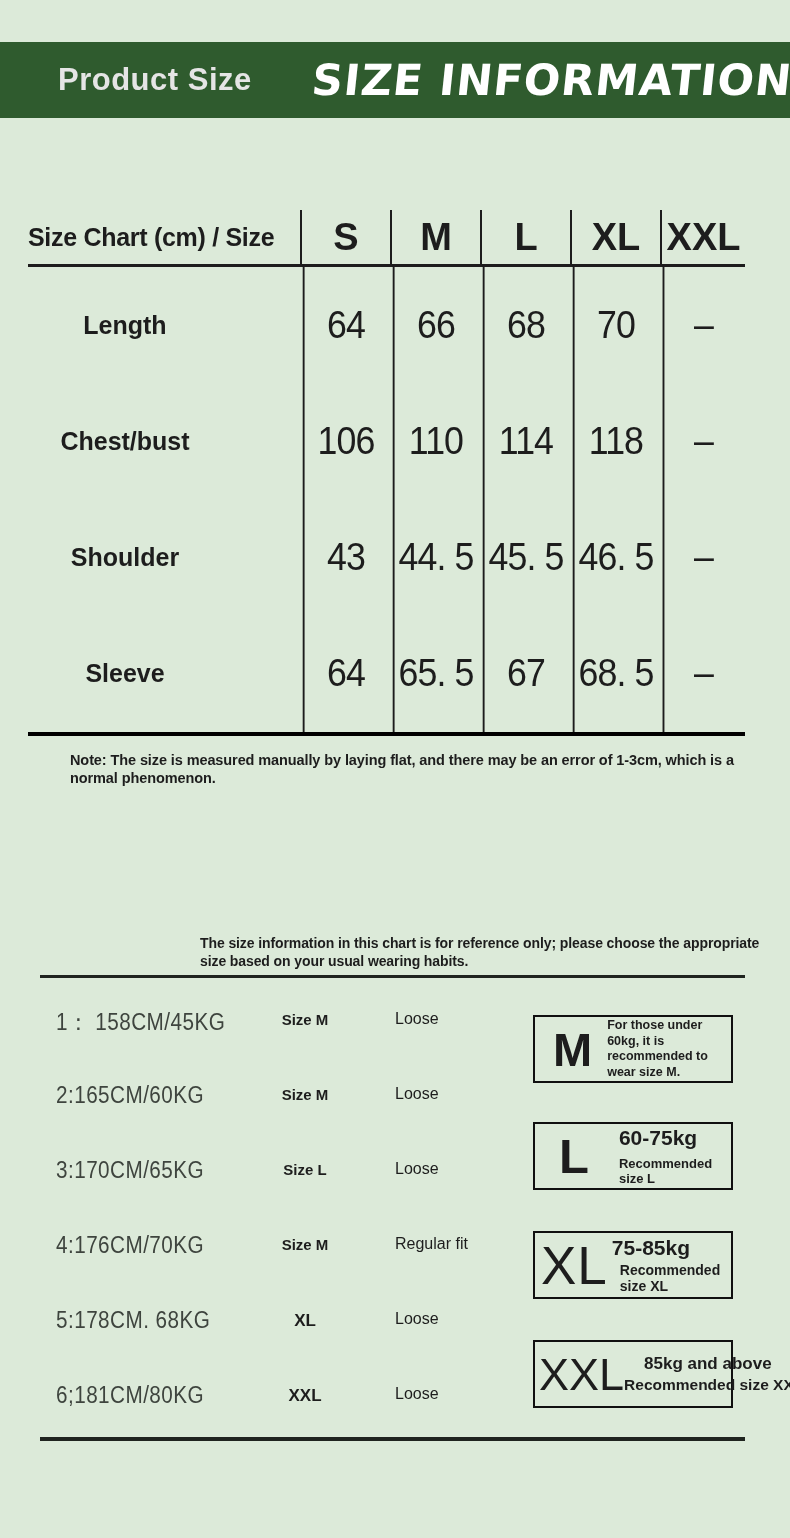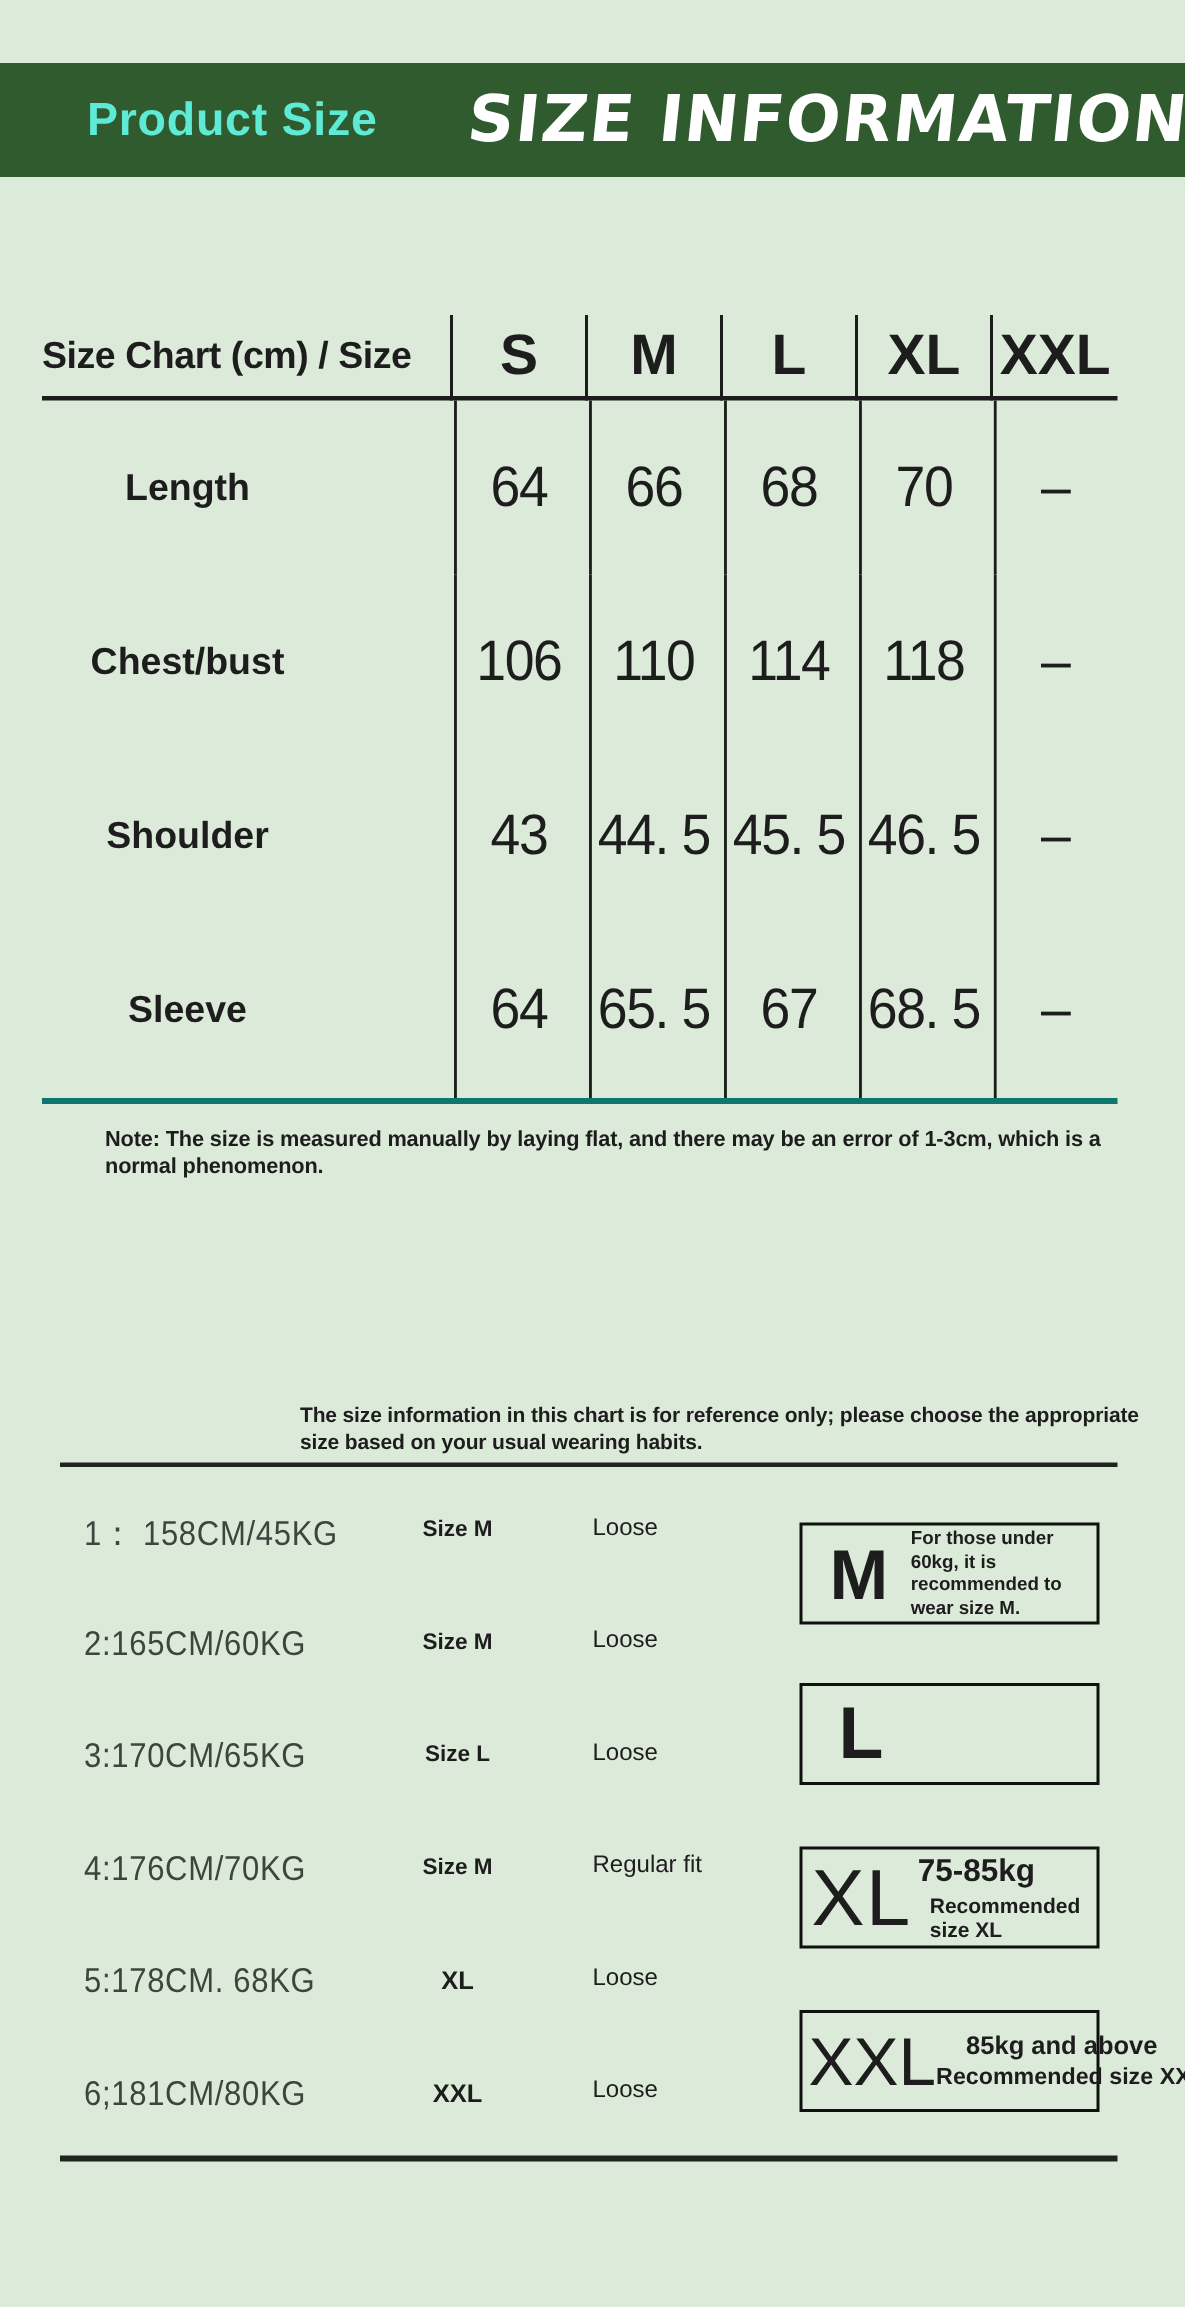--- a/index.html
+++ b/index.html
@@ -2,30 +2,30 @@
 <html><head>
 <meta charset="utf-8">
 <style>
   html,body{margin:0;padding:0;}
   body{font-family:"Liberation Sans",sans-serif;}
   .canvas{position:relative;width:790px;height:1538px;background:#dcead9;overflow:hidden;color:#1d1d1d;}
 
   
   .banner{position:absolute;left:0;top:42px;width:790px;height:76px;background:#2f5b2e;display:flex;align-items:center;}
   .banner-left{position:absolute;left:58px;top:0;height:100%;display:flex;align-items:center;
-    color:#5eead4;font-size:31px;font-weight:600;letter-spacing:.5px;}
+    color:#e5e5e5;font-size:31px;font-weight:600;letter-spacing:.5px;}
   .banner-right{position:absolute;left:312px;top:0;height:100%;display:flex;align-items:center;
     color:#ffffff;font-size:43px;font-weight:800;font-family:"DejaVu Sans",sans-serif;
     transform:skewX(-6deg);letter-spacing:1px;white-space:nowrap;}
 
   
   .size-table{position:absolute;left:28px;top:210px;width:717px;height:522px;
     display:grid;grid-template-columns:272px 90px 90px 90px 90px 85px;
     grid-template-rows:57px repeat(4,116.25px);
-    border-bottom:4px solid #0f766e;box-sizing:content-box;}
+    border-bottom:4px solid #000000;box-sizing:content-box;}
   .cell{display:flex;align-items:center;justify-content:center;}
   .cell.vline{border-left:2px solid #1c1c1c;}
   .cell.hline{border-bottom:3px solid #1c1c1c;}
   .corner{justify-content:flex-start;font-size:25px;font-weight:700;letter-spacing:-.3px;}
   .colhead{font-size:38px;font-weight:700;transform-origin:center;}
   .rowlabel{font-size:25px;font-weight:700;padding-right:78px;}
   .value{font-size:38px;font-weight:400;letter-spacing:-1px;transform:scaleX(.94);white-space:nowrap;}
 
   .table-note{position:absolute;left:70px;top:736px;width:712px;font-size:14.5px;font-weight:700;
     line-height:18.5px;letter-spacing:-.1px;}
@@ -147,20 +147,24 @@
     <span class="size abbrev">XXL</span>
     <span class="fit">Loose</span>
   </div>
 
   <div class="sbox sbox-m" style="top:1015px">
     <div class="big">M</div>
     <div class="para">For those under 60kg, it is recommended to wear size M.</div>
   </div>
   <div class="sbox sbox-l" style="top:1122px">
     <div class="big">L</div>
+    <div class="blk">
+      <div class="hd">60-75kg</div>
+      <div class="sub">Recommended size L</div>
+    </div>
   </div>
   <div class="sbox sbox-xl" style="top:1231px">
     <div class="big">XL</div>
     <div class="blk">
       <div class="hd">75-85kg</div>
       <div class="sub">Recommended size XL</div>
     </div>
   </div>
   <div class="sbox sbox-xxl" style="top:1340px">
     <div class="big">XXL</div>

